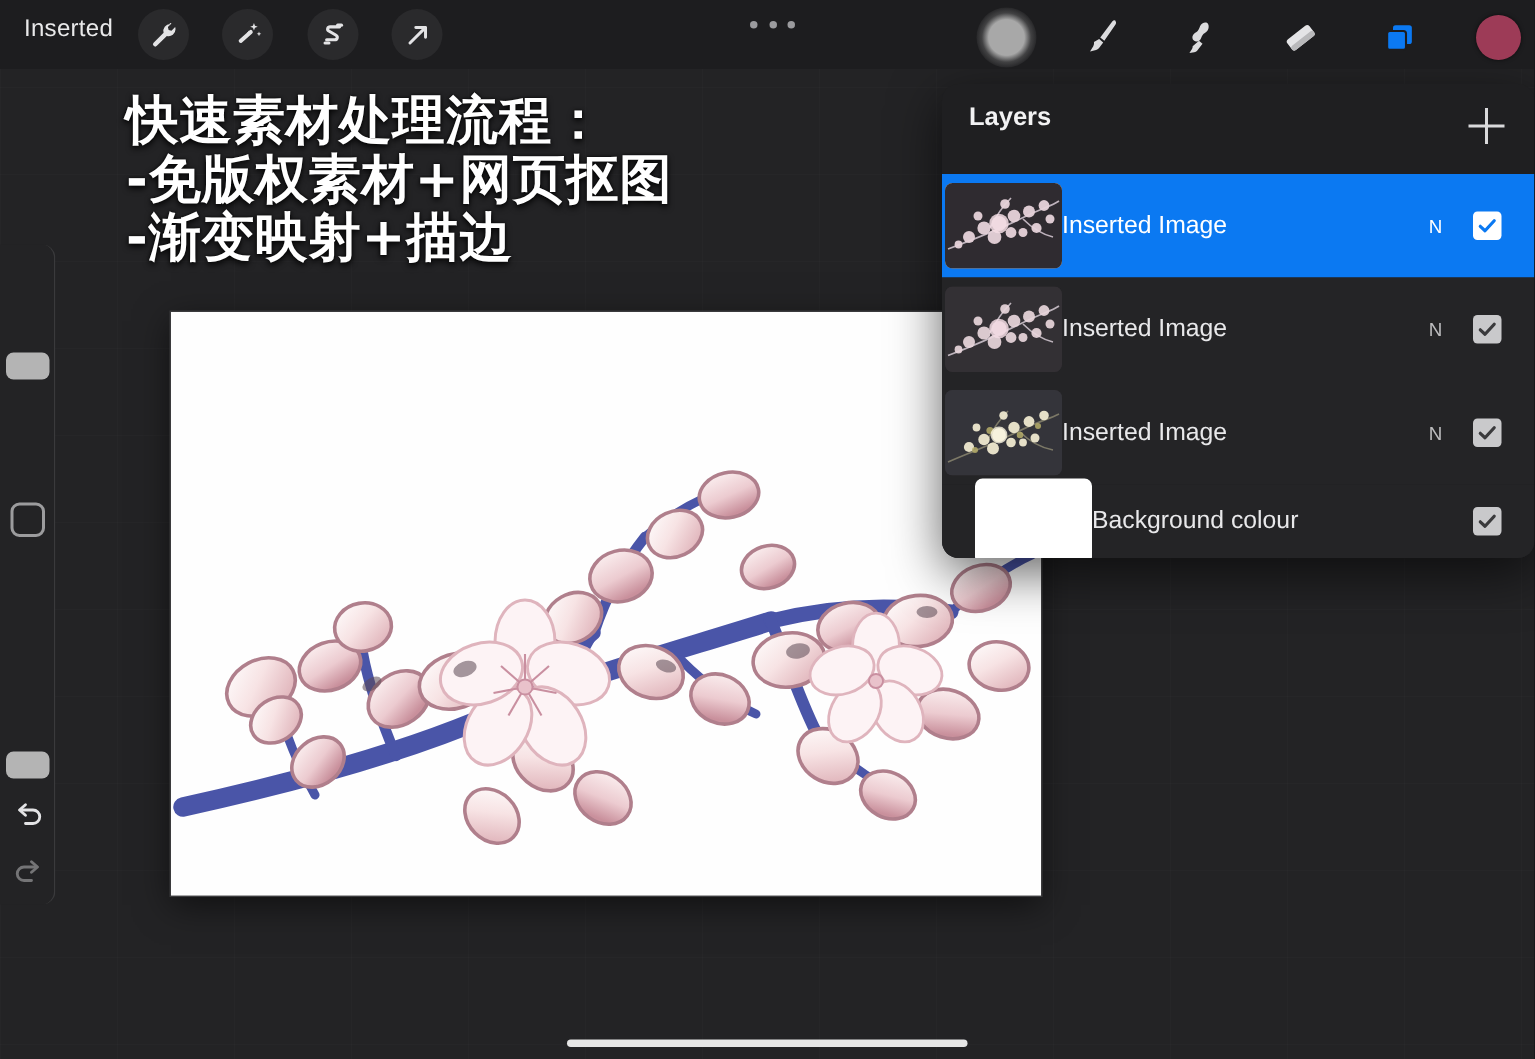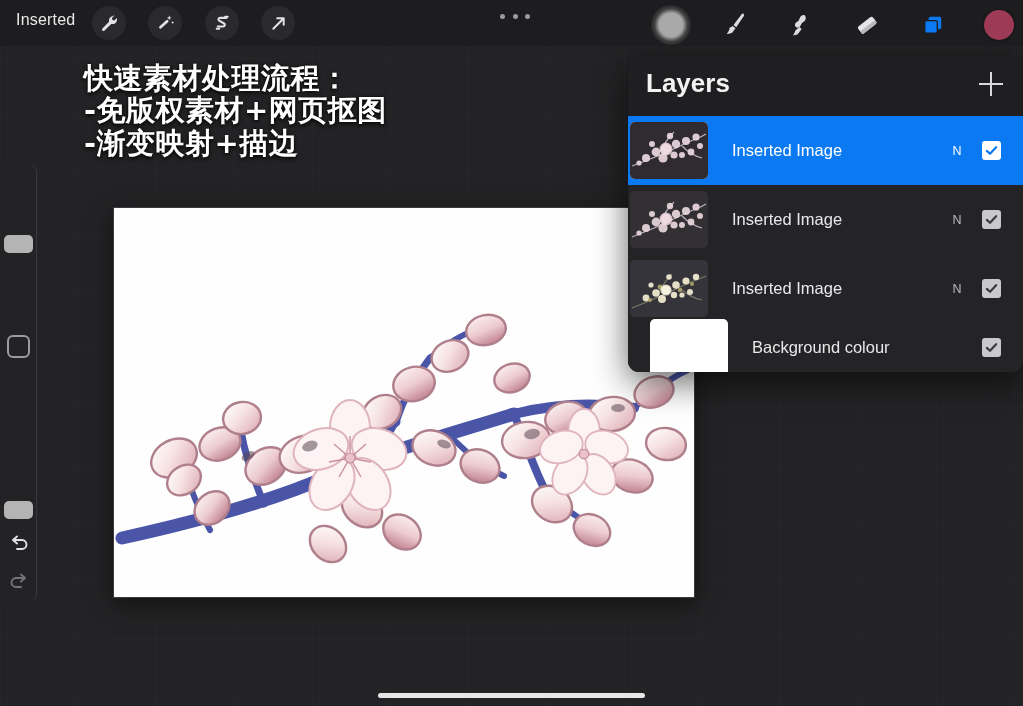--- a/index.html
+++ b/index.html
@@ -86,21 +86,21 @@
     position:absolute; left:7px; top:172px; width:23px; height:23px;
     border:2px solid #9c9c9e; border-radius:6px; cursor:pointer;
   }
   #btn-undo{ position:absolute; left:8px; top:370px; width:22px;height:22px; cursor:pointer; }
   #btn-redo{ position:absolute; left:8px; top:408px; width:22px;height:22px; cursor:pointer; opacity:.42; }
 
   
   #caption{
     position:absolute; left:84px; top:62px; z-index:20;
     color:#fff; font-weight:bold; line-height:1.12;
-    font-size:29px; letter-spacing:.5px;
+    font-size:35px; letter-spacing:.5px;
     font-family:"DejaVu Sans","Liberation Sans",sans-serif;
     text-shadow:0 2px 4px rgba(0,0,0,.85), 0 0 2px rgba(0,0,0,.9);
     white-space:pre;
   }
 
   
   #canvas-wrap{
     position:absolute; left:114px; top:208px; width:580px; height:389px;
     background:#fff; z-index:10;
     box-shadow:0 0 0 1px #3b3b3d, 0 6px 22px rgba(0,0,0,.55);
@@ -111,21 +111,21 @@
   
   #layers-panel{
     position:absolute; left:628px; top:56px; width:395px; height:316px;
     background:#1f1f21; border-radius:11px; z-index:35;
     box-shadow:0 10px 34px rgba(0,0,0,.6);
     overflow:hidden;
   }
   #layers-head{ position:relative; height:60px; }
   #layers-title{
     position:absolute; left:18px; top:12px;
-    font-size:26px; font-weight:bold; color:#f2f2f3;
+    font-size:17px; font-weight:bold; color:#f2f2f3;
   }
   #layers-add{
     position:absolute; right:20px; top:16px; width:24px;height:24px; cursor:pointer;
   }
   #layers-add:before,#layers-add:after{
     content:""; position:absolute; background:#d9d9db;
   }
   #layers-add:before{ left:0; top:11px; width:24px; height:2px; }
   #layers-add:after{ left:11px; top:0; width:2px; height:24px; }
 
@@ -137,21 +137,21 @@
   .layer-row.bg-row{ height:49px;padding-left:20px; }
 
   .thumb{
     width:78px; height:57px; border-radius:5px; margin-left:2px;
     background:#2e2b2f; flex:none; position:relative; overflow:hidden;
   }
   .layer-row.selected .thumb{ box-shadow:0 0 0 2px #fff inset; }
   .thumb.white-thumb{ background:#fff; }
 
   .layer-name{
-    margin-left:24px; font-size:16.5px; color:#e8e8ea; flex:1;
+    font-size:16.5px; color:#e8e8ea; flex:1;
   }
   .layer-row.selected .layer-name{ color:#fff; }
   .blend-mode{
     font-size:12.5px; color:#bcbcbe; width:22px; text-align:center;
   }
   .layer-row.selected .blend-mode{ color:#fff; }
   .vis-box{
     width:19px;height:19px;border-radius:3px;background:#c9c9cb;
     margin-left:14px; margin-right:22px; flex:none;
     display:flex;align-items:center;justify-content:center; cursor:pointer;

